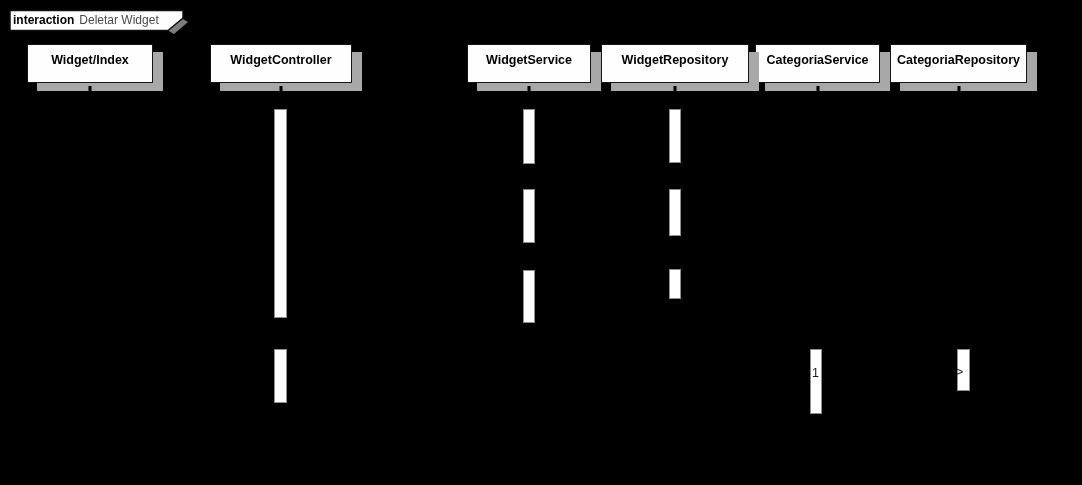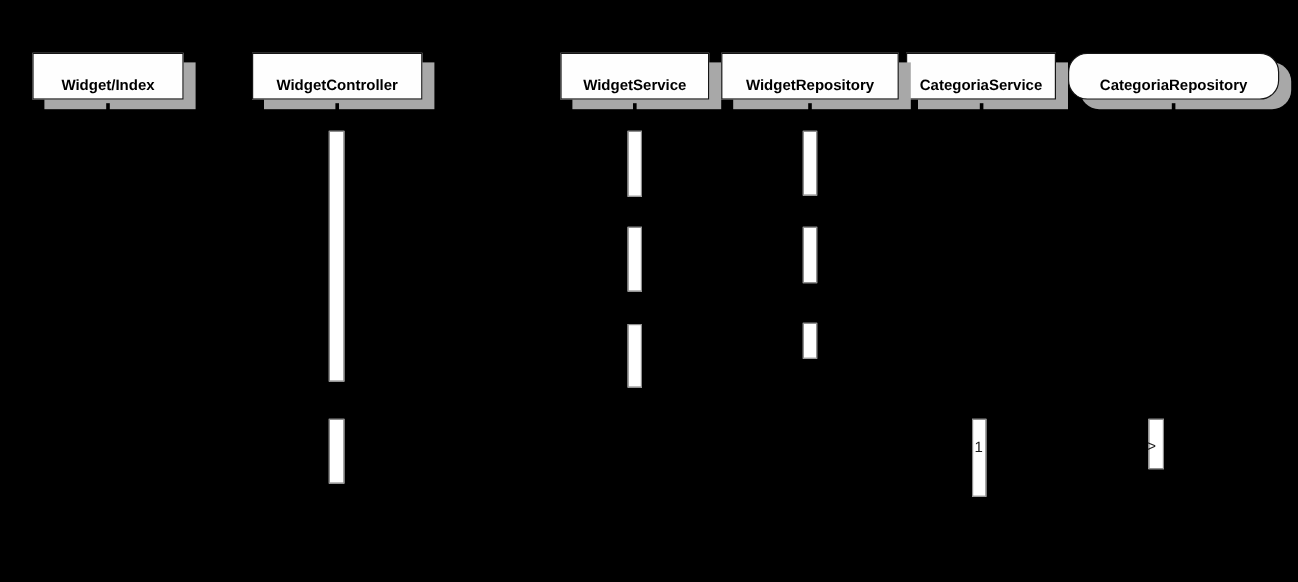--- a/index.html
+++ b/index.html
@@ -32,21 +32,21 @@
   .frame-label .ttl { color: #4a4a4a; margin-left: 5px; }
 
   
   .participant {
     position: absolute;
     top: 44px; height: 39px;
     box-sizing: border-box;
     background: #fefefe;
     border: 1.5px solid #161616;
     box-shadow: 10px 8px 0 #a8a8a8;
-    display: flex; align-items: flex-end; justify-content: center;
+    display: flex; align-items: center; justify-content: center;
   }
   .participant .plabel {
     font-size: 12.5px;
     font-weight: bold;
     color: #000000;
     transform: translateY(-4px);
     white-space: nowrap;
   }
   .participant .tick {
     position: absolute;
@@ -72,20 +72,29 @@
     color: #1c1c1c;
     line-height: 13px;
     z-index: 5;
   }
 </style>
 </head>
 <body>
 
 <div class="stage">
 
+  <div class="frame-label">
+    <svg width="184" height="26" viewBox="0 0 184 26">
+      <polygon points="174,10 179,13 165,25 158,21" fill="#7d7d7d"></polygon>
+      <polygon points="1,1.5 174,1.5 174,9 159,21.5 1,21.5" fill="#fefefe" stroke="#111111" stroke-width="1.5"></polygon>
+    </svg>
+    <div class="texts">
+      <span class="kw">interaction</span><span class="ttl">Deletar Widget</span>
+    </div>
+  </div>
 
   <div class="participant" style="left:27px; width:126px;">
     <span class="plabel">Widget/Index</span>
     <span class="tick"></span>
   </div>
   <div class="participant" style="left:210px; width:142px;">
     <span class="plabel">WidgetController</span>
     <span class="tick"></span>
   </div>
   <div class="participant" style="left:467px; width:124px;">
@@ -93,21 +102,21 @@
     <span class="tick"></span>
   </div>
   <div class="participant" style="left:755px; width:125px;">
     <span class="plabel">CategoriaService</span>
     <span class="tick"></span>
   </div>
   <div class="participant" style="left:601px; width:148px;">
     <span class="plabel">WidgetRepository</span>
     <span class="tick"></span>
   </div>
-  <div class="participant" style="left:890px; width:176px;border-radius:16px;">
+  <div class="participant" style="left:890px; width:137px;">
     <span class="plabel">CategoriaRepository</span>
     <span class="tick"></span>
   </div>
 
   <div class="act" style="left:274px; top:109px; height:209px; width:13px;"></div>
   <div class="act" style="left:274px; top:349px; height:54px;  width:13px;"></div>
 
   <div class="act" style="left:523px; top:109px; height:55px;"></div>
   <div class="act" style="left:523px; top:189px; height:54px;"></div>
   <div class="act" style="left:523px; top:270px; height:53px;"></div>

